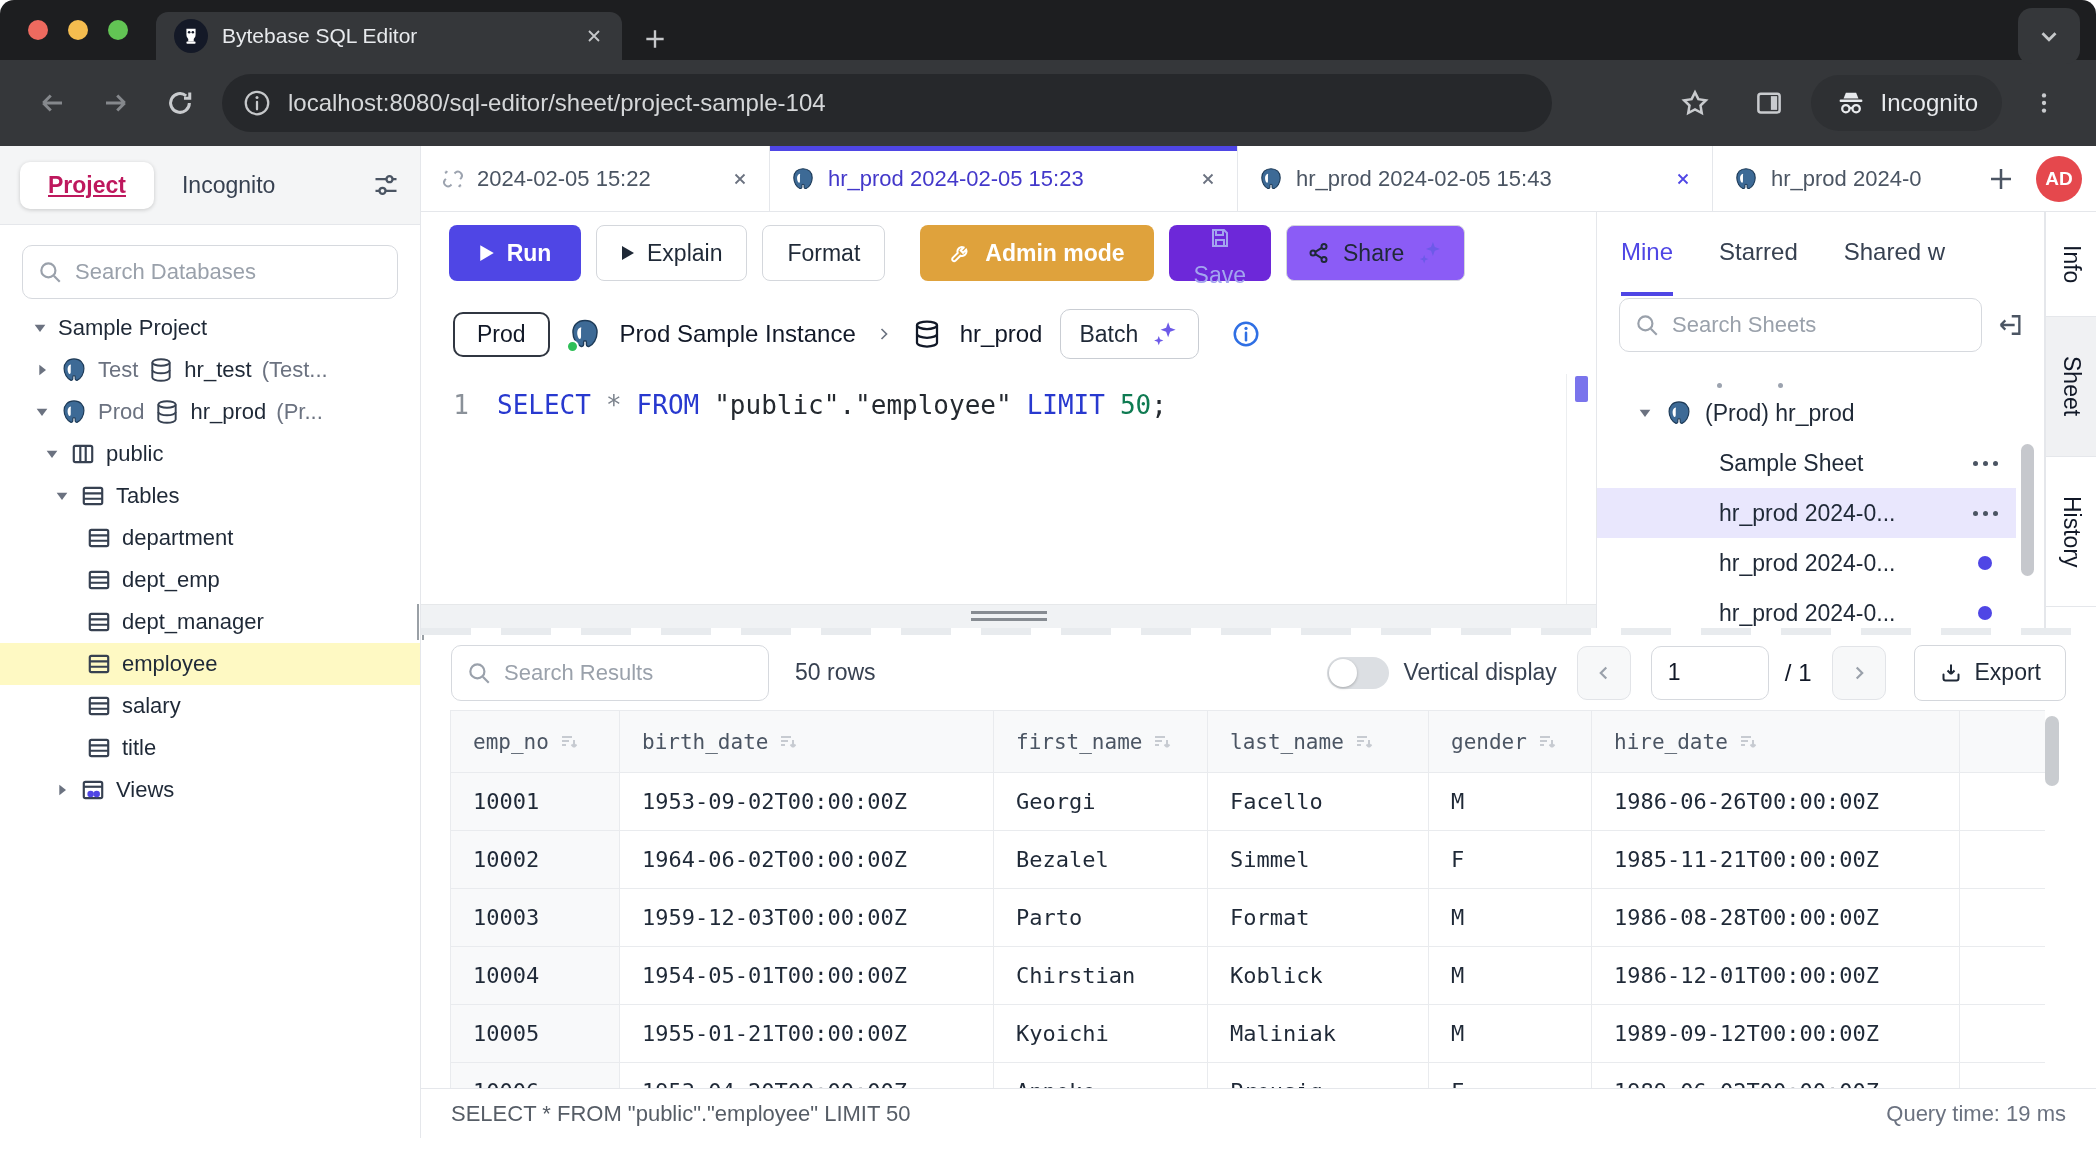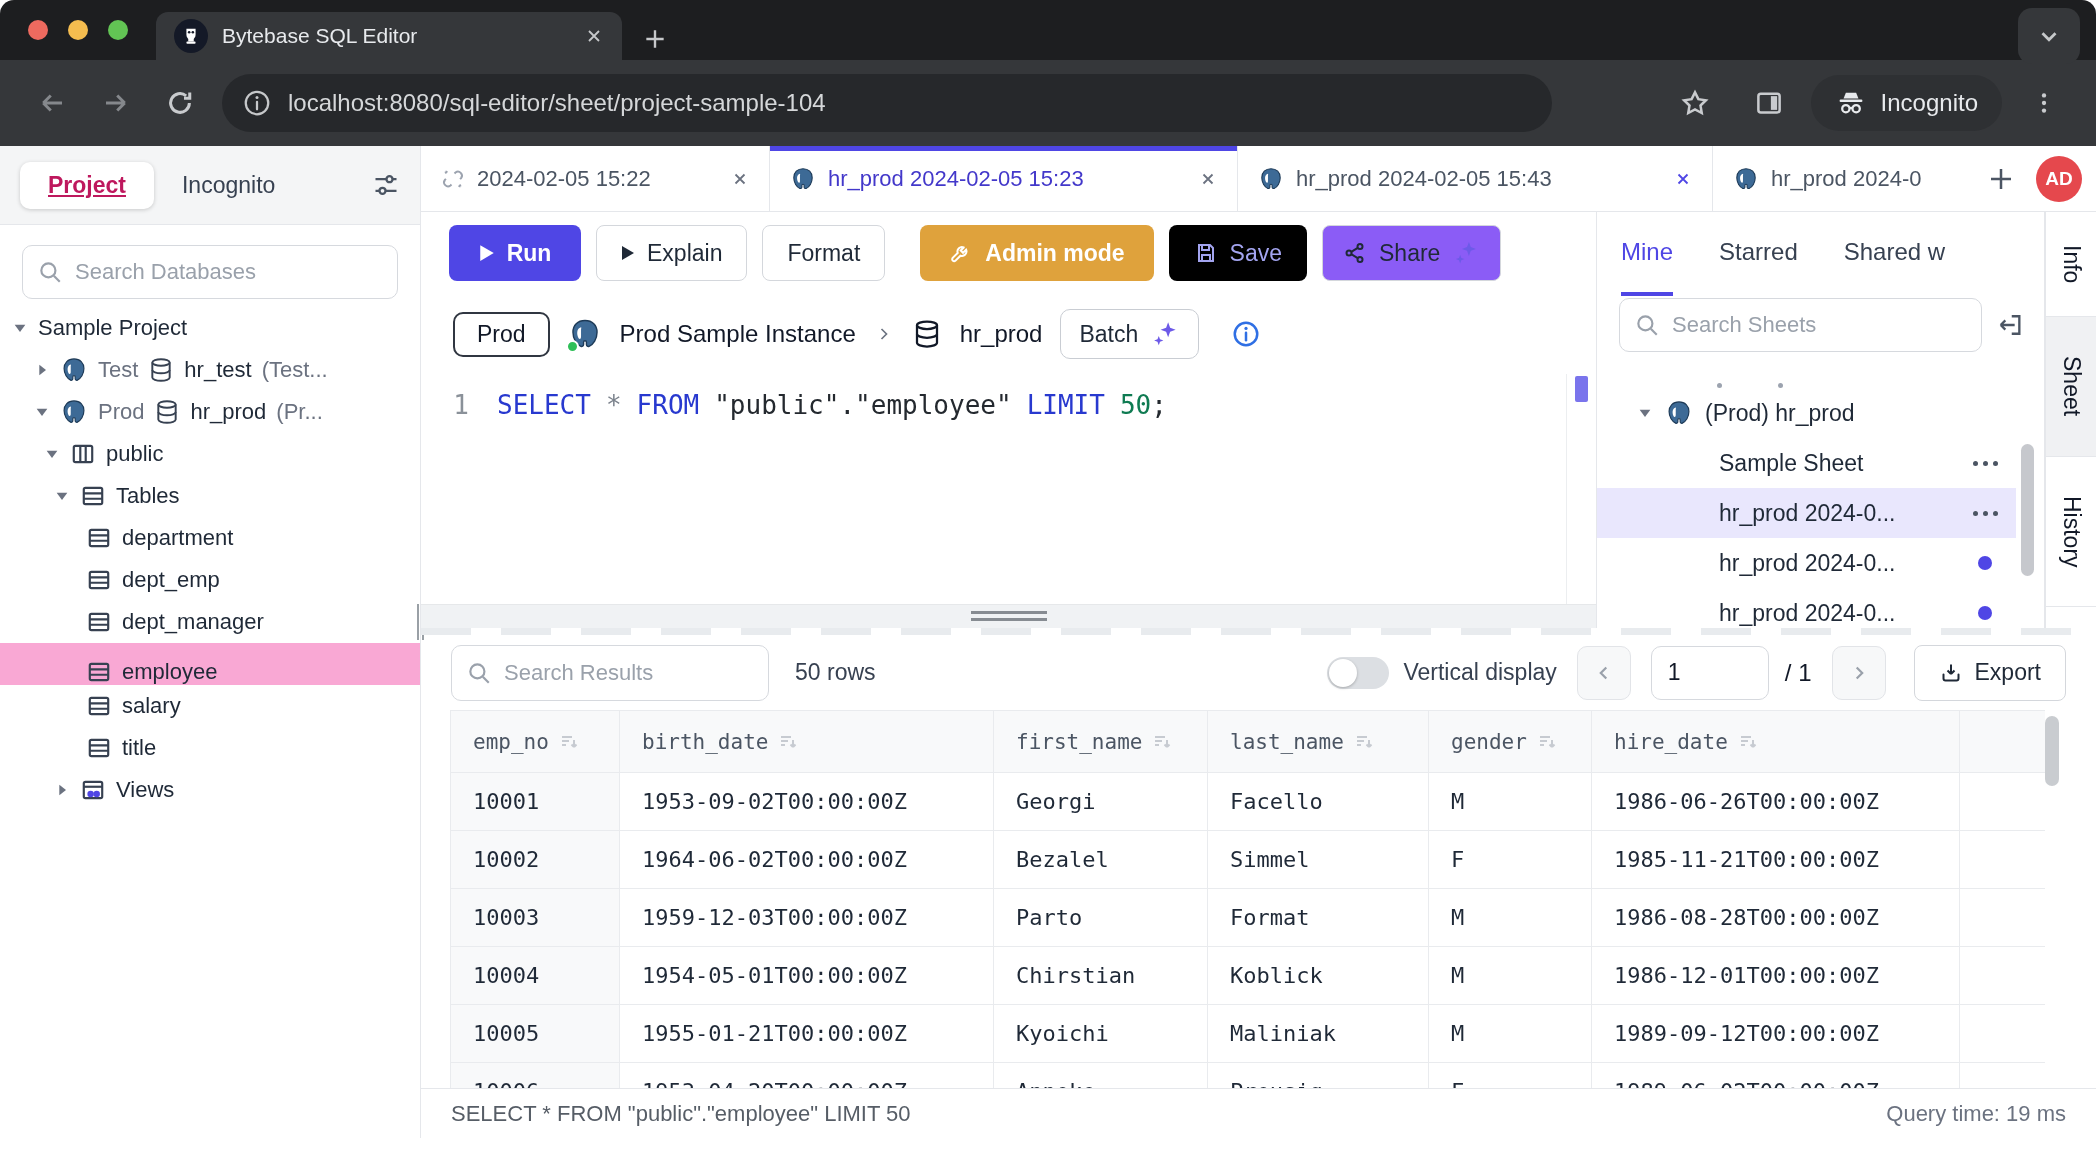--- a/index.html
+++ b/index.html
@@ -34,25 +34,25 @@
   .sb-head { height:79px; background:#f4f5f6; border-bottom:1px solid #e5e7eb; display:flex; align-items:center; padding:0 20px; }
   .sb-tab { font-size:23px; color:#374151; padding:10px 28px; border:none; background:none; cursor:pointer; }
   .sb-tab.active { background:#fff; border-radius:10px; font-weight:700; color:#be185d; box-shadow:0 1px 4px rgba(0,0,0,.18);text-decoration:underline; }
   .sb-filter { margin-left:auto; color:#4b5563; }
   .search-box { height:54px; border:1px solid #d6d9de; border-radius:10px; display:flex; align-items:center; gap:12px; padding:0 14px; color:#9aa1ab; background:#fff; }
   .sb-search { margin:20px 22px 0; }
   .search-box input { flex:1; border:none; outline:none; font-size:22px; font-family:inherit; color:#1f2937; min-width:0; background:transparent; }
   .search-box input::placeholder { color:#9aa1ab; }
   .tree { margin-top:8px; font-size:22px; color:#1f2937; }
   .trow { height:42px; display:flex; align-items:center; gap:10px; cursor:pointer; white-space:nowrap; overflow:hidden; }
-  .trow.selected { background:#f9a8d4;align-items:flex-end; }
+  .trow.selected { background:#fef9c3; }
   .caret { color:#6b7280; flex:0 0 auto; display:grid; place-items:center; }
   .tico { color:#374151; flex:0 0 auto; display:grid; place-items:center; }
   .env-txt { color:#6b7280; } .suffix-txt { color:#6b7280; }
-  .pl24{padding-left:12px;align-items:center;} .pl34{padding-left:34px;} .pl44{padding-left:44px;} .pl54{padding-left:54px;} .pl86{padding-left:86px;}
+  .pl24{padding-left:32px;align-items:center;} .pl34{padding-left:34px;} .pl44{padding-left:44px;} .pl54{padding-left:54px;} .pl86{padding-left:86px;}
   .sb-grip { position:absolute; right:-5px; top:458px; width:10px; height:40px; display:flex; gap:3px; justify-content:center; }
   .sb-grip i { width:2px; height:36px; background:#9aa0a6; }
 
   
   .main { flex:1; display:flex; flex-direction:column; min-width:0; }
 
   
   .etabs { height:66px; border-bottom:1px solid #e5e7eb; display:flex; align-items:stretch; }
   .etab { display:flex; align-items:center; gap:12px; padding:0 20px; border-right:1px solid #e5e7eb; font-size:22px; color:#4b5563; position:relative; cursor:pointer; white-space:nowrap; overflow:hidden; }
   .etab .lbl { overflow:hidden; }
@@ -66,21 +66,21 @@
   .avatar { width:46px; height:46px; border-radius:50%; background:#e5484d; color:#fff; font-size:19px; font-weight:700; display:grid; place-items:center; cursor:pointer; }
 
   
   .editor-zone { height:416px; display:flex; min-height:0; }
   .editor-col { width:1176px; display:flex; flex-direction:column; border-right:1px solid #e5e7eb; flex:0 0 auto; }
   .ed-toolbar { height:82px; display:flex; align-items:center; gap:15px; padding:0 28px; }
   .btn { height:56px; border-radius:8px; font-size:23px; display:flex; align-items:center; gap:12px; border:1px solid transparent; cursor:pointer; font-family:inherit; }
   .btn-run { background:#4f46e5; color:#fff; width:132px; justify-content:center; font-weight:600; }
   .btn-outline { background:#fff; border-color:#d4d7dc; color:#1f2937; padding:0 24px; }
   .btn-admin { background:#dfa23c; color:#fff; padding:0 28px; font-weight:600; margin-left:20px; }
-  .btn-save { background:#000000; color:#a3a4ef; padding:0 24px; }
+  .btn-save { background:#6d28d9; color:#a3a4ef; padding:0 24px;flex-direction:column; }
   .btn-share { background:#8b5cf6; border-color:#d4d7dc; color:#1f2937; padding:0 20px; }
   .ctx-row { height:80px; display:flex; align-items:center; padding:0 32px; gap:18px; }
   .env-chip { border:2px solid #303641; border-radius:10px; padding:7px 22px; font-size:23px; color:#111827; }
   .pg-wrap { position:relative; display:grid; place-items:center; }
   .green-dot { position:absolute; left:-2px; bottom:-2px; width:13px; height:13px; border-radius:50%; background:#2fbf58; border:2px solid #fff; }
   .ctx-instance { font-size:24px; color:#111827; font-weight:500; }
   .ctx-db { font-size:24px; color:#111827; font-weight:500; }
   .btn-batch { border:1px solid #c9cdd3; border-radius:10px; padding:9px 18px; display:flex; align-items:center; gap:12px; font-size:23px; color:#1f2937; background:#fff; cursor:pointer; }
 
   .code-area { flex:1; position:relative; font-family:"DejaVu Sans Mono", monospace; font-size:26px; background:#fff; }

